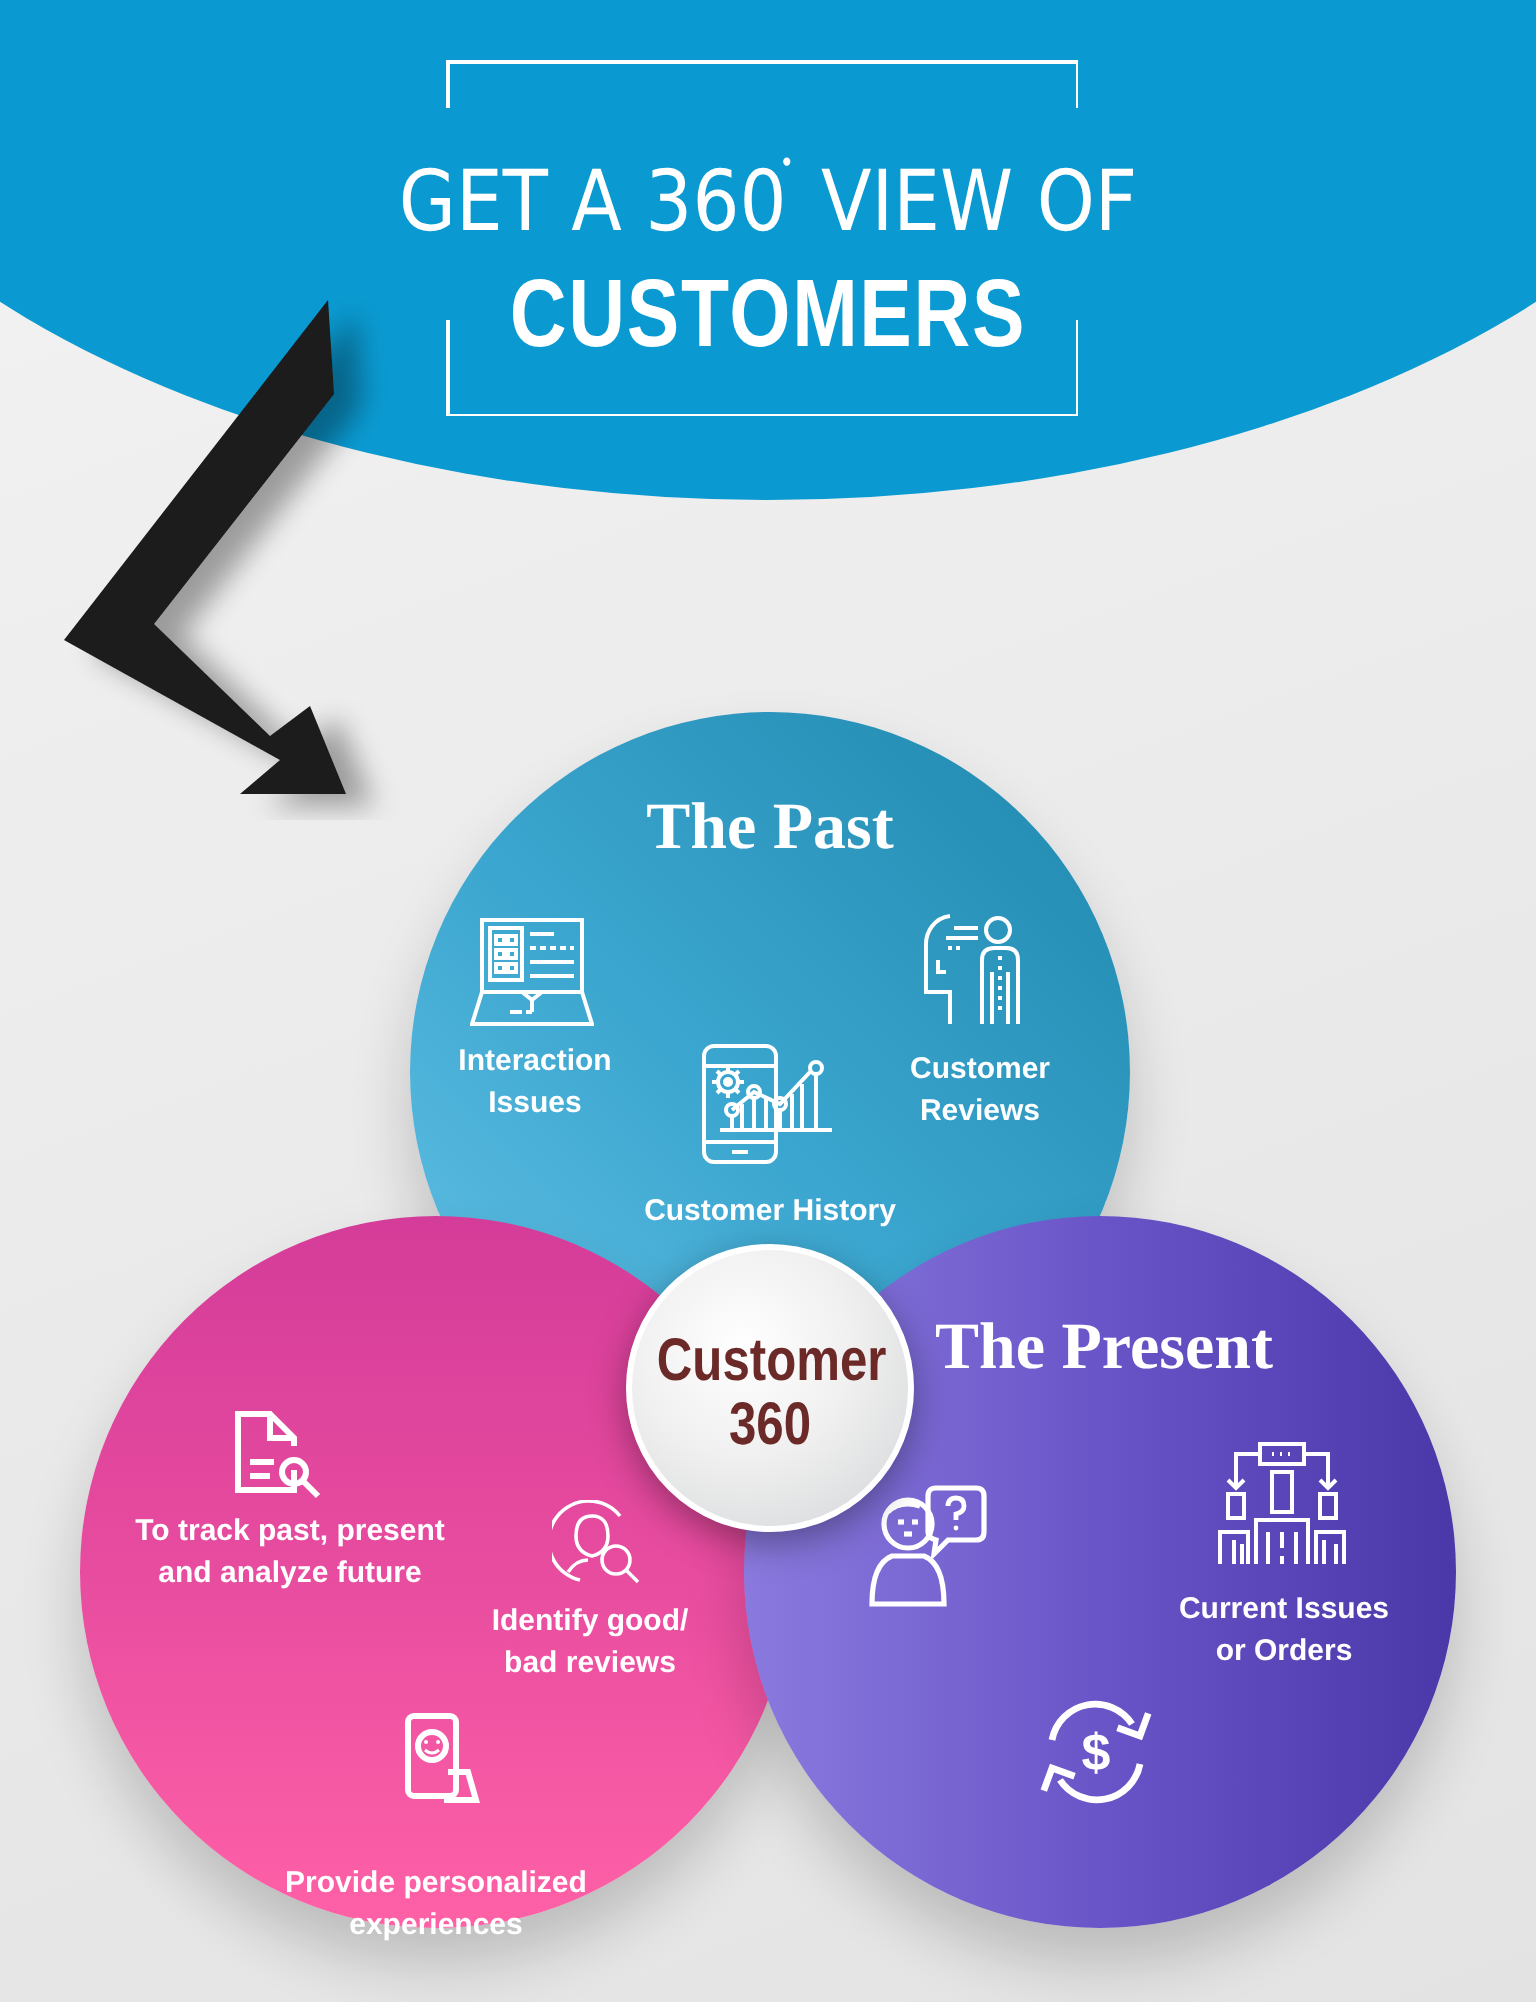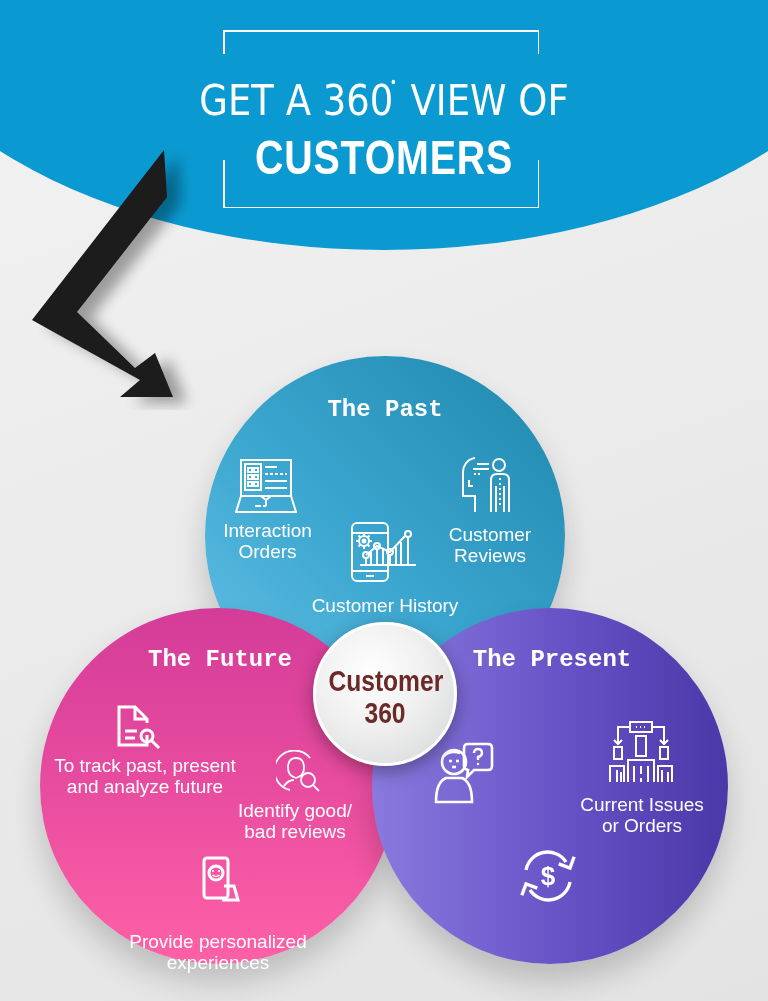--- a/index.html
+++ b/index.html
@@ -58,25 +58,25 @@
     background: radial-gradient(circle at 40% 35%, #ffffff 0%, #f0f0f0 45%, #d2d4d6 100%);
     border:3px solid #ffffff;
     box-shadow: 0 6px 18px rgba(0,0,0,0.35);
   }
   .center-text {
     position:absolute; left:0; width:100%; text-align:center; color:#6b2a27;
     font-weight:bold; font-family:"Liberation Sans", sans-serif;
     font-size:30px; line-height:32px; transform:scaleX(0.82);
   }
   .c-title {
-    position:absolute; color:#fff; font-size:24px; font-weight:bold; text-align:center;
-    font-family:Liberation Mono, monospace; white-space:nowrap;
+    position:absolute; color:#fff; font-size:33px; font-weight:bold; text-align:center;
+    font-family:Liberation Serif, serif; white-space:nowrap;
   }
   .label {
-    position:absolute; color:#fff; font-size:19px; font-weight:normal; text-align:center;
+    position:absolute; color:#fff; font-size:15px; font-weight:bold; text-align:center;
     line-height:21px; white-space:nowrap; font-family:"Liberation Sans", sans-serif;
   }
   .icon { position:absolute; }
   .icon svg { width:100%; height:100%; display:block; }
 </style>
 </head>
 <body>
 
 <div class="banner"></div>
 
@@ -129,21 +129,21 @@
       <line x1="30" y1="23" x2="52" y2="23"></line>
       <line x1="30" y1="30" x2="52" y2="30"></line>
       <polyline points="6,38 1,54 61,54 56,38"></polyline>
       <polyline points="26,38 31,42 36,38"></polyline>
       <line x1="31" y1="42" x2="31" y2="48"></line>
       <line x1="20" y1="48" x2="31" y2="48" stroke-dasharray="6 2"></line>
     </svg>
   </div>
   <div class="label" style="left:0;width:125px;top:164px;">
     <div>Interaction</div>
-      <div>Orders</div>
+      <div>Issues</div>
   </div>
 
   <div class="icon" style="left:145px;top:165px;width:68px;height:62px;">
     <svg viewBox="0 0 68 62" fill="none" stroke="#fff" stroke-width="2">
       <rect x="2" y="2" width="36" height="58" rx="5"></rect>
       <line x1="2" y1="12" x2="38" y2="12"></line>
       <line x1="2" y1="50" x2="38" y2="50"></line>
       <line x1="16" y1="55" x2="24" y2="55"></line>
       <circle cx="14" cy="20" r="5"></circle>
       <circle cx="14" cy="20" r="1.5" fill="#fff"></circle>
@@ -180,21 +180,20 @@
       <line x1="39" y1="22" x2="39" y2="50" stroke-dasharray="2 3"></line>
     </svg>
   </div>
   <div class="label" style="left:225px;width:120px;top:168px;">
     <div>Customer</div>
       <div>Reviews</div>
   </div>
 </div>
 
 <div class="circle future">
-  <div class="c-title" style="left:50px;width:260px;top:38px;">The Future</div>
 
   <div class="icon" style="left:77px;top:97px;width:46px;height:46px;">
     <svg viewBox="0 0 46 46" fill="none" stroke="#fff" stroke-width="3">
       <path d="M30 30 L30 40 L2 40 L2 2 L18 2 L30 14 L30 18"></path>
       <polyline points="18,2 18,14 30,14"></polyline>
       <line x1="8" y1="26" x2="20" y2="26"></line>
       <line x1="8" y1="33" x2="18" y2="33"></line>
       <circle cx="30" cy="31" r="6"></circle>
       <line x1="34.5" y1="35.5" x2="42" y2="43"></line>
     </svg>
@@ -228,21 +227,21 @@
       <path d="M24 30 L34 30 L38 44 L22 44"></path>
     </svg>
   </div>
   <div class="label" style="left:78px;width:200px;top:299px;margin-top:24px;">
     <div>Provide personalized</div>
       <div>experiences</div>
   </div>
 </div>
 
 <div class="circle present">
-  <div class="c-title" style="left:80px;width:200px;top:38px;">The Present</div>
+  <div class="c-title" style="left:80px;width:200px;top:48px;">The Present</div>
 
   <div class="icon" style="left:60px;top:134px;width:62px;height:64px;">
     <svg viewBox="0 0 62 64" fill="none" stroke="#fff" stroke-width="2.6">
       <circle cx="22" cy="20" r="12"></circle>
       <path d="M12 14 Q18 8 28 11"></path>
       <line x1="17" y1="19" x2="20" y2="19"></line>
         <line x1="24" y1="19" x2="27" y2="19"></line>
       <line x1="20" y1="25" x2="24" y2="25"></line>
       <path d="M4 60 Q4 40 14 36 L30 36 Q40 40 40 60 Z"></path>
       <path d="M36 2 L56 2 Q60 2 60 6 L60 24 Q60 28 56 28 L42 28 L35 35 L36 28 Q32 27 32 24 L32 6 Q32 2 36 2 Z"></path>

